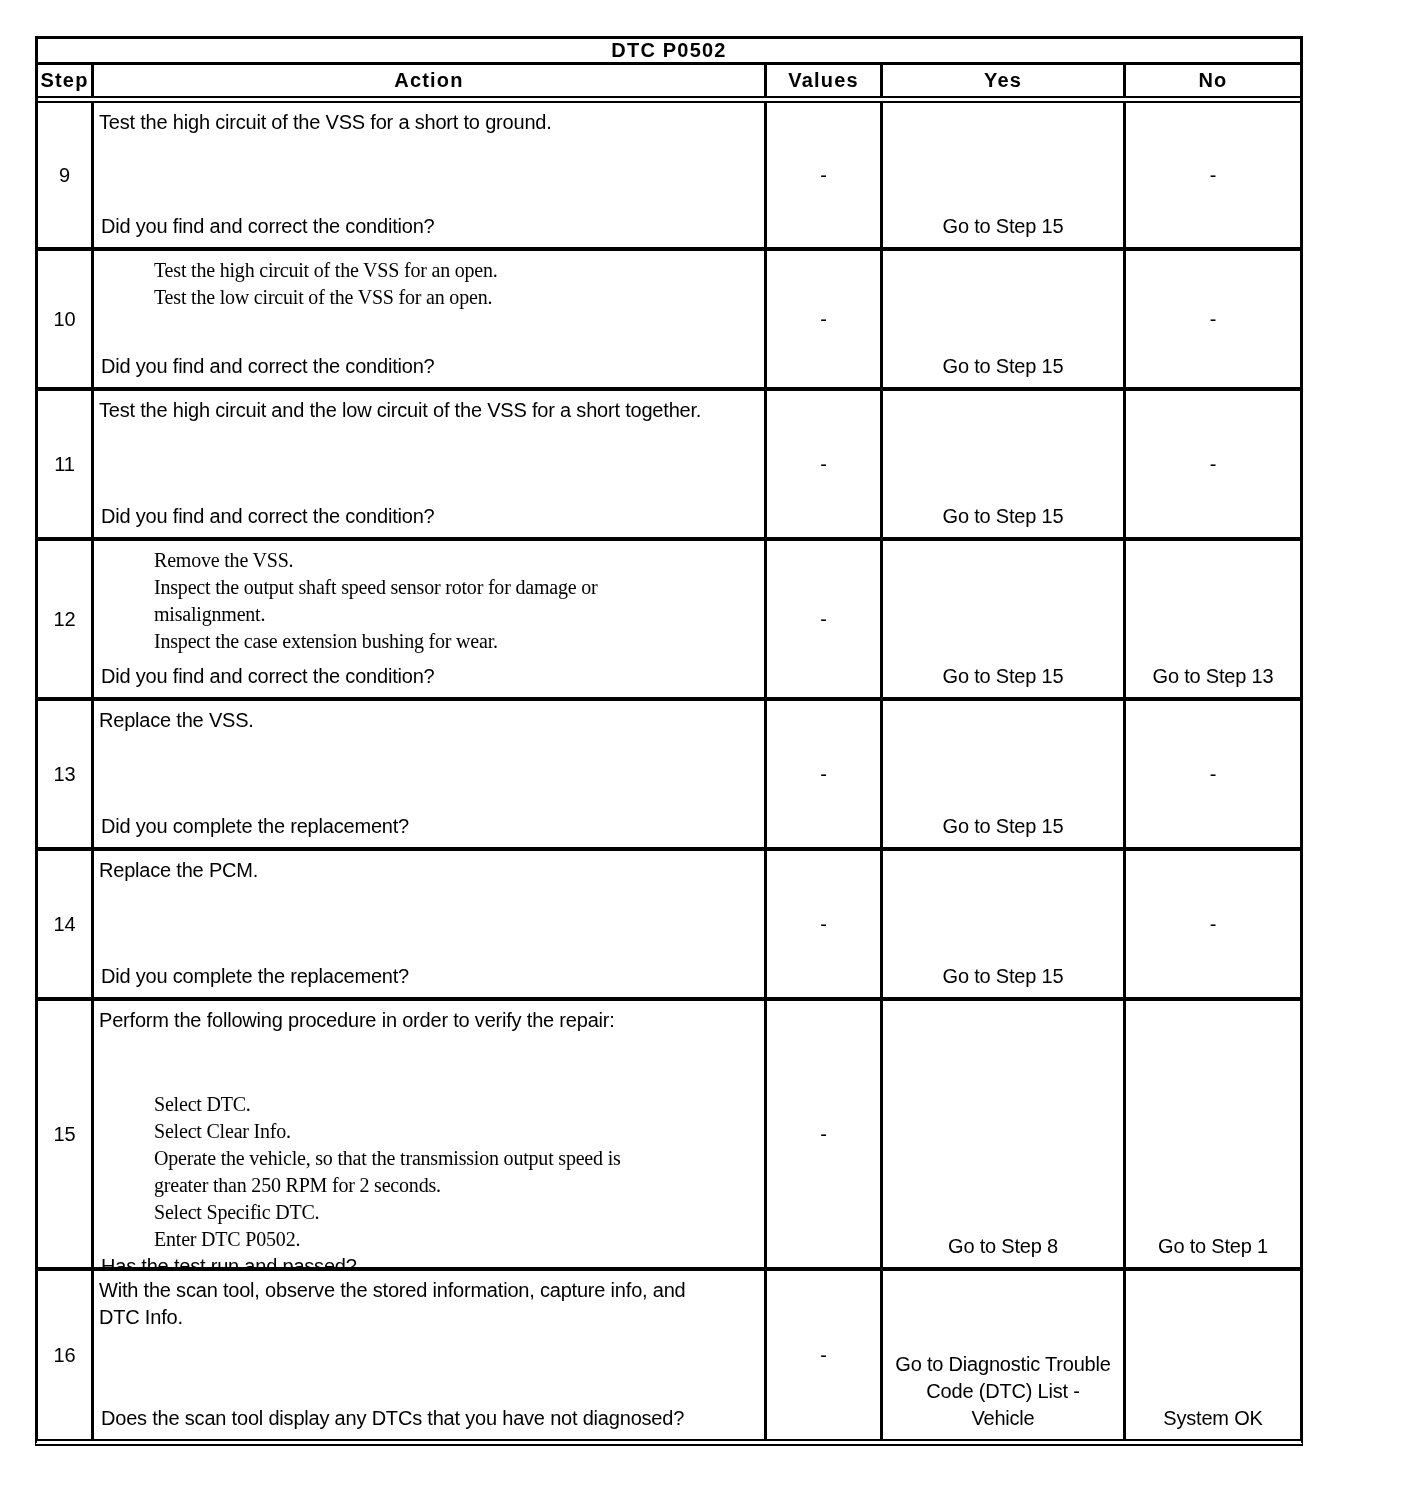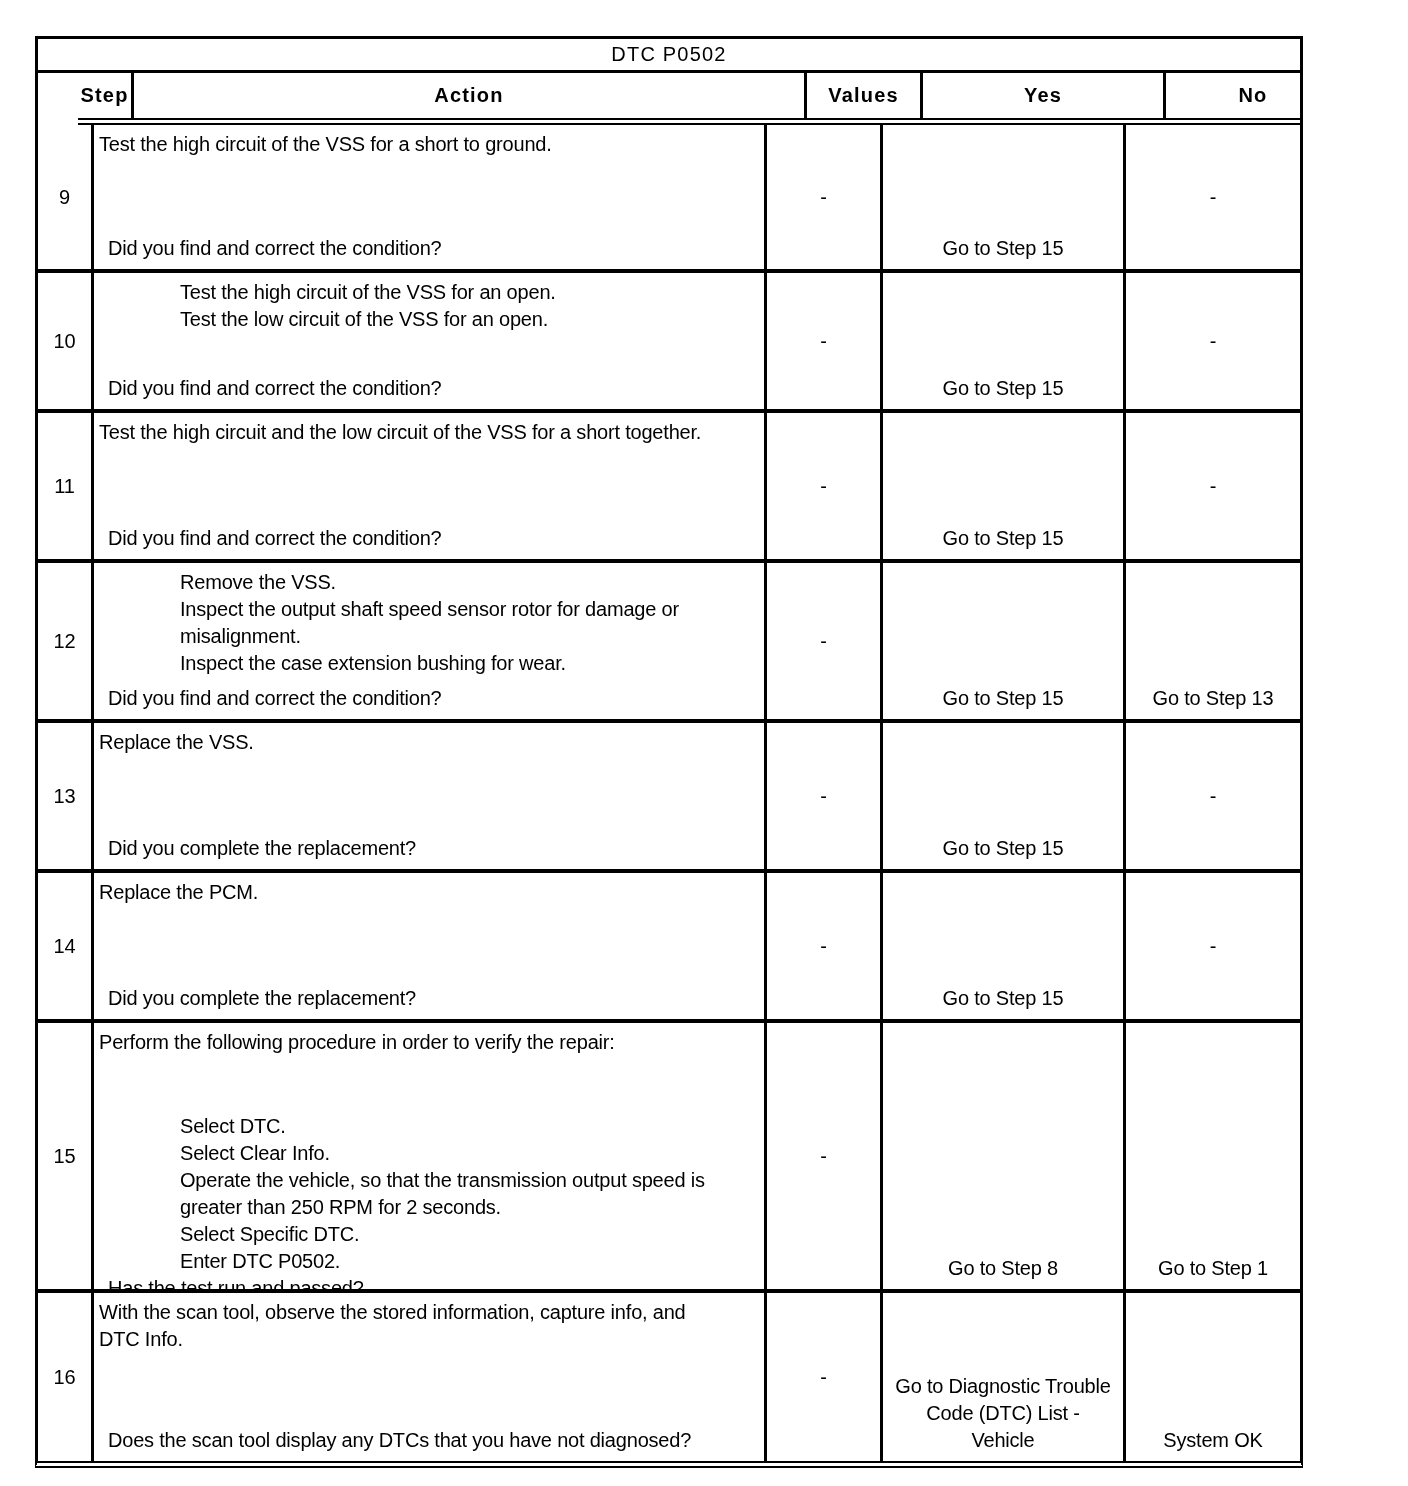--- a/index.html
+++ b/index.html
@@ -18,35 +18,34 @@
   .dtc-table{
     position:absolute;
     left:35px;top:36px;
     width:1268px;
     box-sizing:border-box;
     border:3px solid var(--border);
     border-bottom:7px double var(--border);
     background:var(--bg);
   }
   .title-row{
-    height:34px;
+    height:26px;
     box-sizing:border-box;
     border-bottom:3px solid var(--border);
     display:flex;align-items:center;justify-content:center;
-    font-size:20px;font-weight:normal;letter-spacing:1.2px;
+    font-size:20px;font-weight:bold;letter-spacing:1.2px;
   }
   .grid-row{
     display:grid;
     grid-template-columns:56px 673px 116px 243px 174px;
     box-sizing:border-box;
   }
   .header-row{
-    height:52px;
+    height:38px;
     border-bottom:7px double var(--border);
-    margin-left:40px;
   }
   .header-cell{
     display:flex;align-items:center;justify-content:center;
     font-size:20px;font-weight:bold;letter-spacing:1.2px;
     border-right:3px solid var(--border);
     box-sizing:border-box;
   }
   .header-cell:last-child{border-right:none;}
   .row{
     border-bottom:4px solid var(--border);
@@ -70,23 +69,23 @@
   }
   .cell:last-child{border-right:none;}
   .cell-step{
     display:flex;align-items:center;justify-content:center;
   }
   .cell-action{
     display:flex;flex-direction:column;
     padding:6px 4px 7px 0;
   }
   .action-line{padding-left:5px;}
-  .action-line.indent{padding-left:86px;}
+  .action-line.indent{padding-left:60px;font-family:Liberation Serif, serif;}
   .action-line.gap{margin-top:57px;}
-  .question{margin-top:auto;padding-left:14px;}
+  .question{margin-top:auto;padding-left:7px;}
   .cell-values{
     display:flex;align-items:center;justify-content:center;
   }
   .cell-yn{
     display:flex;flex-direction:column;
     justify-content:flex-end;align-items:center;
     text-align:center;
     padding:0 3px 7px 3px;
     white-space:pre-line;
   }

